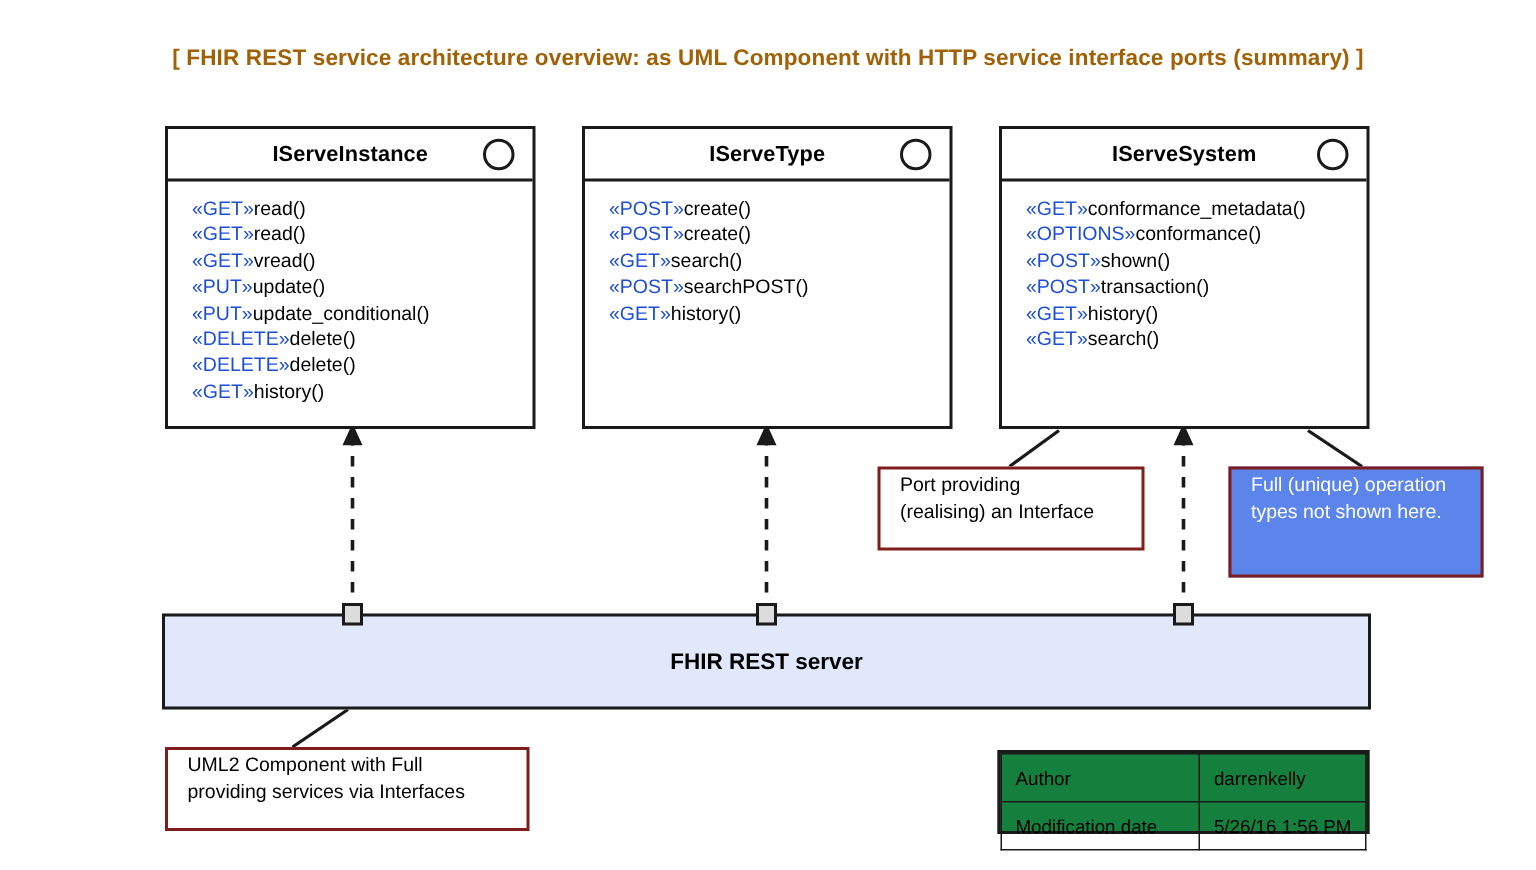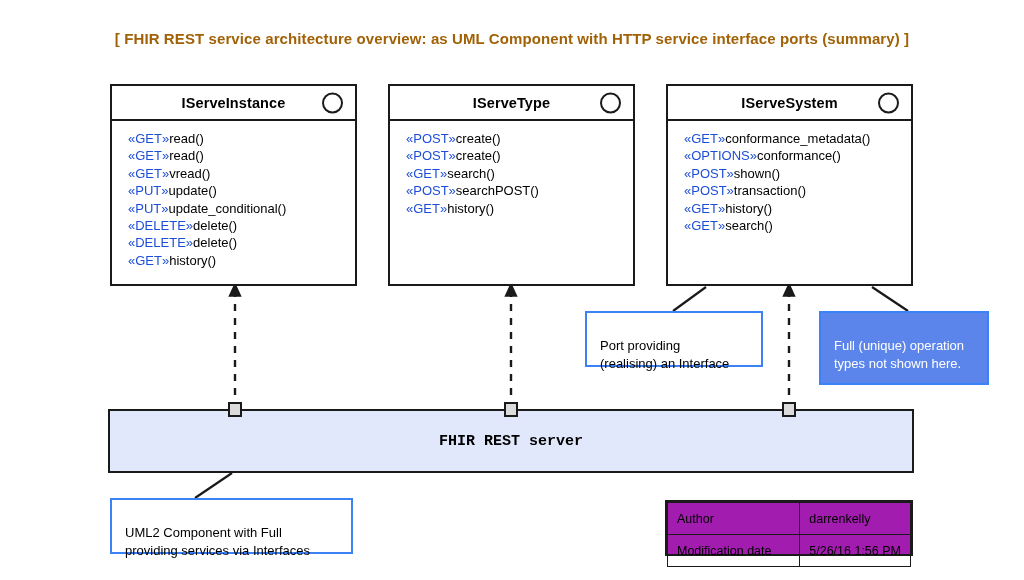--- a/index.html
+++ b/index.html
@@ -112,40 +112,40 @@
     height: 15px;
     box-sizing: border-box;
     border: 2px solid #1a1a1a;
     background: #dcdcdc;
   }
 
   
   .note {
     position: absolute;
     box-sizing: border-box;
-    border: 2px solid #3b82f6;
-    background: #ffffff;
-    padding: 24px 13px;
+    border: 2px solid #7f1d1d;
+    background: #ffffff;
+    padding: 1px 13px;
     font-size: 13px;
     line-height: 18px;
   }
   .note.blue {
     background: #5c85ec;
     color: #ffffff;
   }
   .note .note-line {
     white-space: nowrap;
   }
 
   
   .meta-table {
     position: absolute;
     box-sizing: border-box;
     border: 2px solid #1a1a1a;
-    background: #a21caf;
+    background: #15803d;
     border-collapse: collapse;
   }
   .meta-table table {
     border-collapse: collapse;
     width: 100%;
     height: 100%;
   }
   .meta-table td {
     border: 1px solid #1a1a1a;
     font-size: 12.5px;
@@ -231,21 +231,21 @@
   <div class="note" style="left:585px; top:311px; width:178px; height:56px;">
     <div class="note-line">Port providing</div>
     <div class="note-line">(realising) an Interface</div>
   </div>
 
   <div class="note blue" style="left:819px; top:311px; width:170px; height:74px;">
     <div class="note-line">Full (unique) operation</div>
     <div class="note-line">types not shown here.</div>
   </div>
 
-  <div class="component-bar" style="left:108px; top:409px; width:806px; height:64px;font-family:Liberation Mono, monospace;">
+  <div class="component-bar" style="left:108px; top:409px; width:806px; height:64px;">
     <span class="component-label">FHIR REST server</span>
   </div>
 
   <div class="port" style="left:228px; top:402px;"></div>
   <div class="port" style="left:504px; top:402px;"></div>
   <div class="port" style="left:782px; top:402px;"></div>
 
   <div class="note" style="left:110px; top:498px; width:243px; height:56px;">
     <div class="note-line">UML2 Component with Full</div>
     <div class="note-line">providing services via Interfaces</div>

